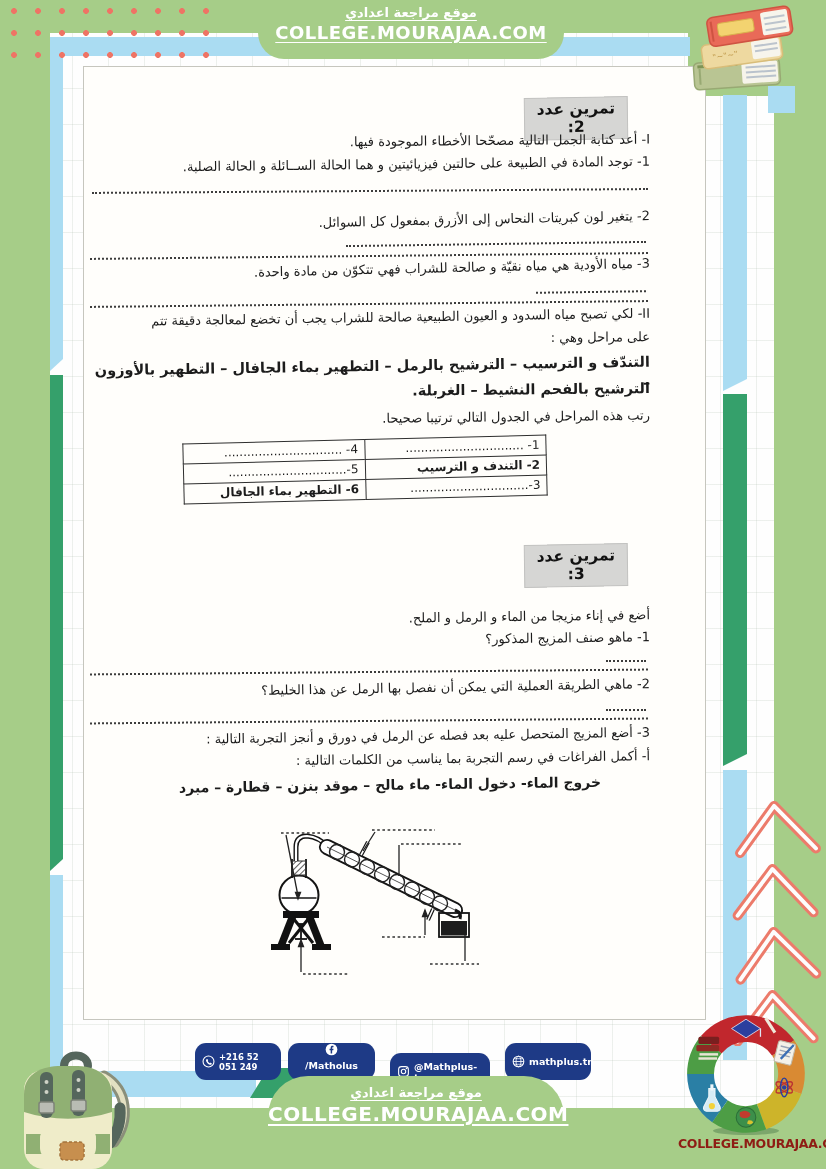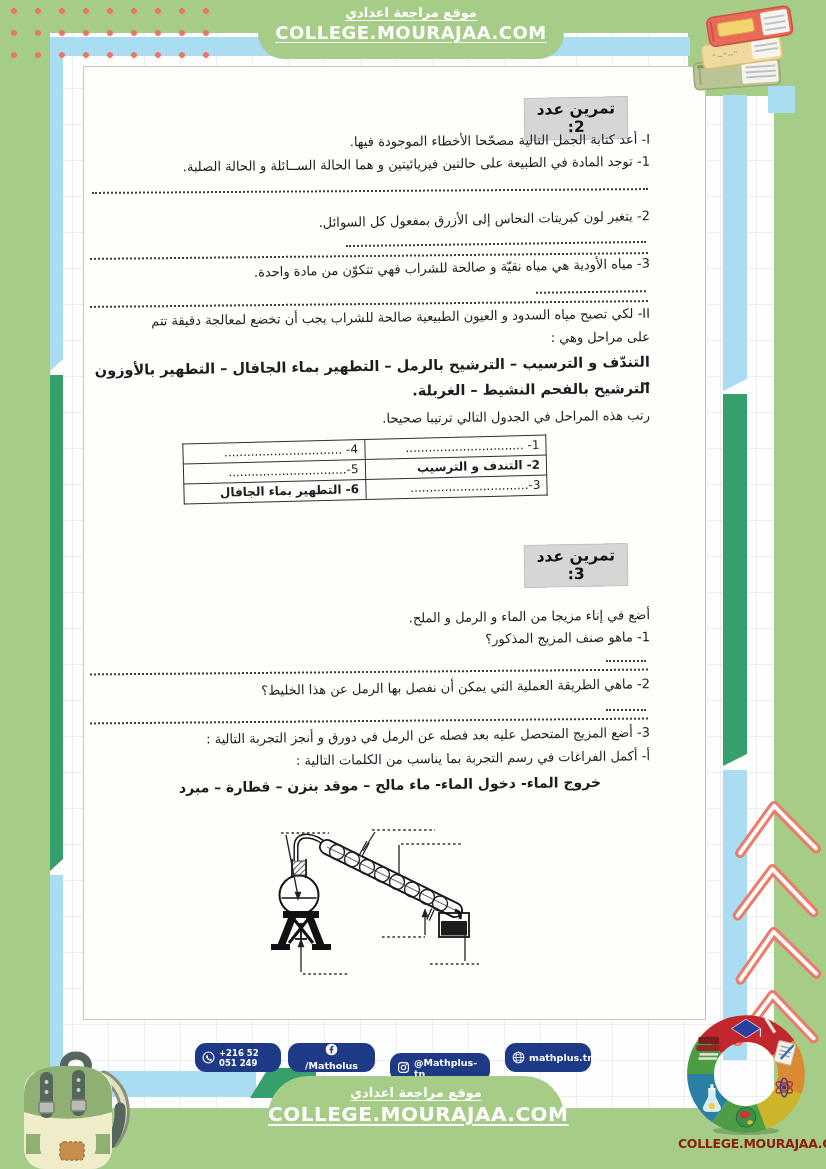--- a/index.html
+++ b/index.html
@@ -49,21 +49,21 @@
   .b{font-weight:bold;}
   .dotline{position:absolute;height:0;border-bottom:2.6px dotted #3c3c3c;}
   .ordering-table{position:absolute;left:99px;top:372px;width:364px;border-collapse:collapse;
     direction:rtl;transform:rotate(-1.4deg);}
   .ordering-table td{border:1px solid #2f2f2f;font-size:12px;color:#1c1c1c;padding:2px 6px 3px;
     width:50%;white-space:nowrap;overflow:hidden;}
   .ordering-table .stage{font-weight:bold;}
 
   
   .pill{display:flex;align-items:center;gap:4px;background:#1e3a86;border-radius:11px;
-    color:#fff;font-size:9.5px;font-weight:bold;height:29px;padding:0 7px;box-sizing:border-box;z-index:6;}
+    color:#fff;font-size:9.5px;font-weight:bold;height:37px;padding:0 7px;box-sizing:border-box;z-index:6;}
   .pill svg{flex:0 0 auto;}
 
   
   .logo-text{color:#8e1c14;font-weight:bold;font-size:12.5px;letter-spacing:-0.3px;
     text-align:center;z-index:8;white-space:nowrap;}
 
   .chevrons{z-index:6;}
   .illustration{z-index:8;}
 </style>
 </head>

